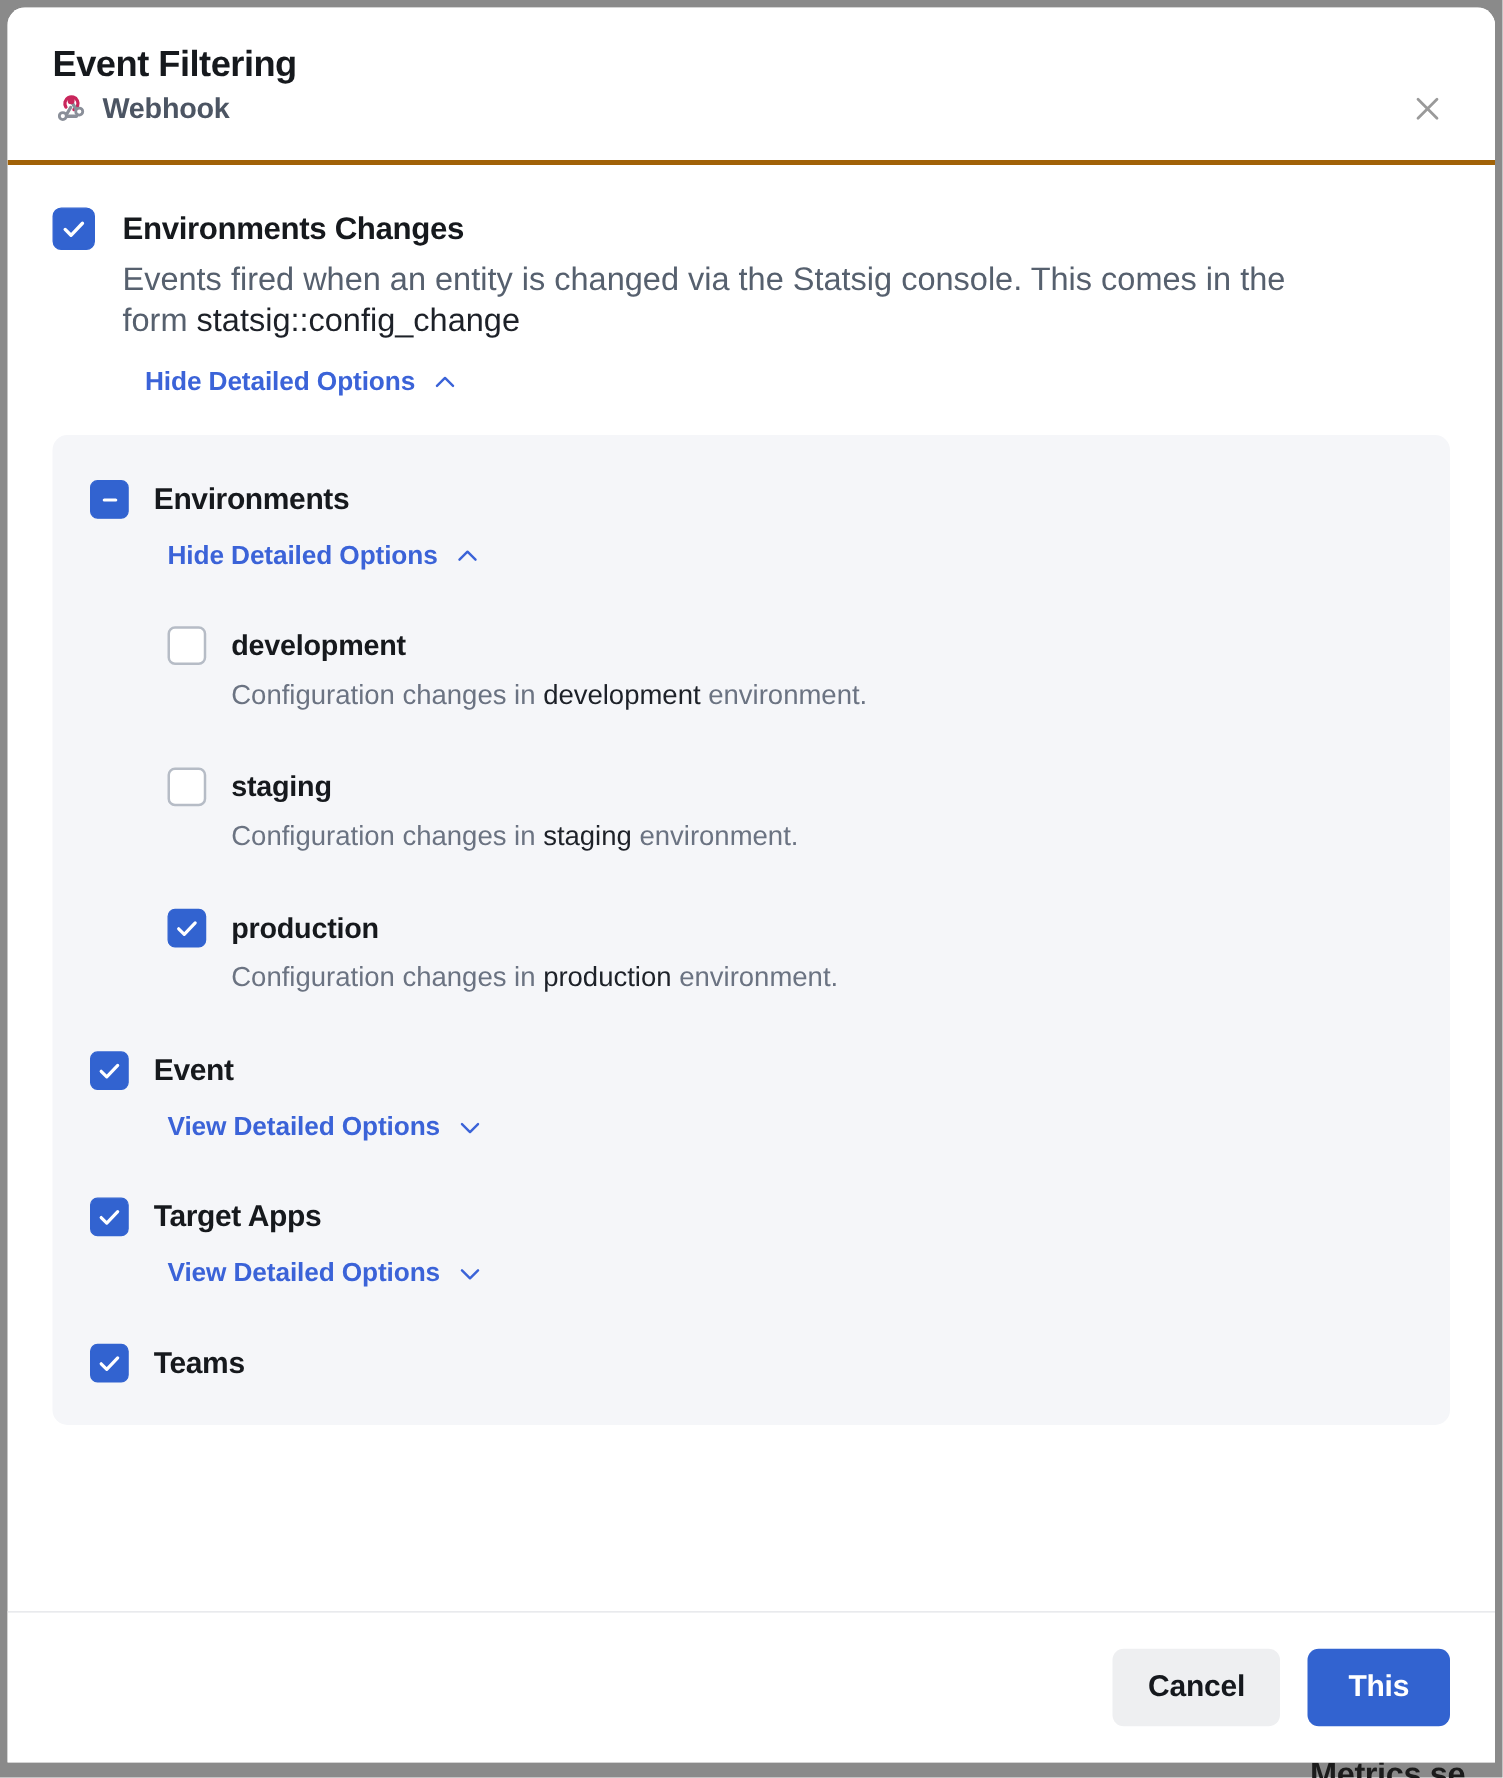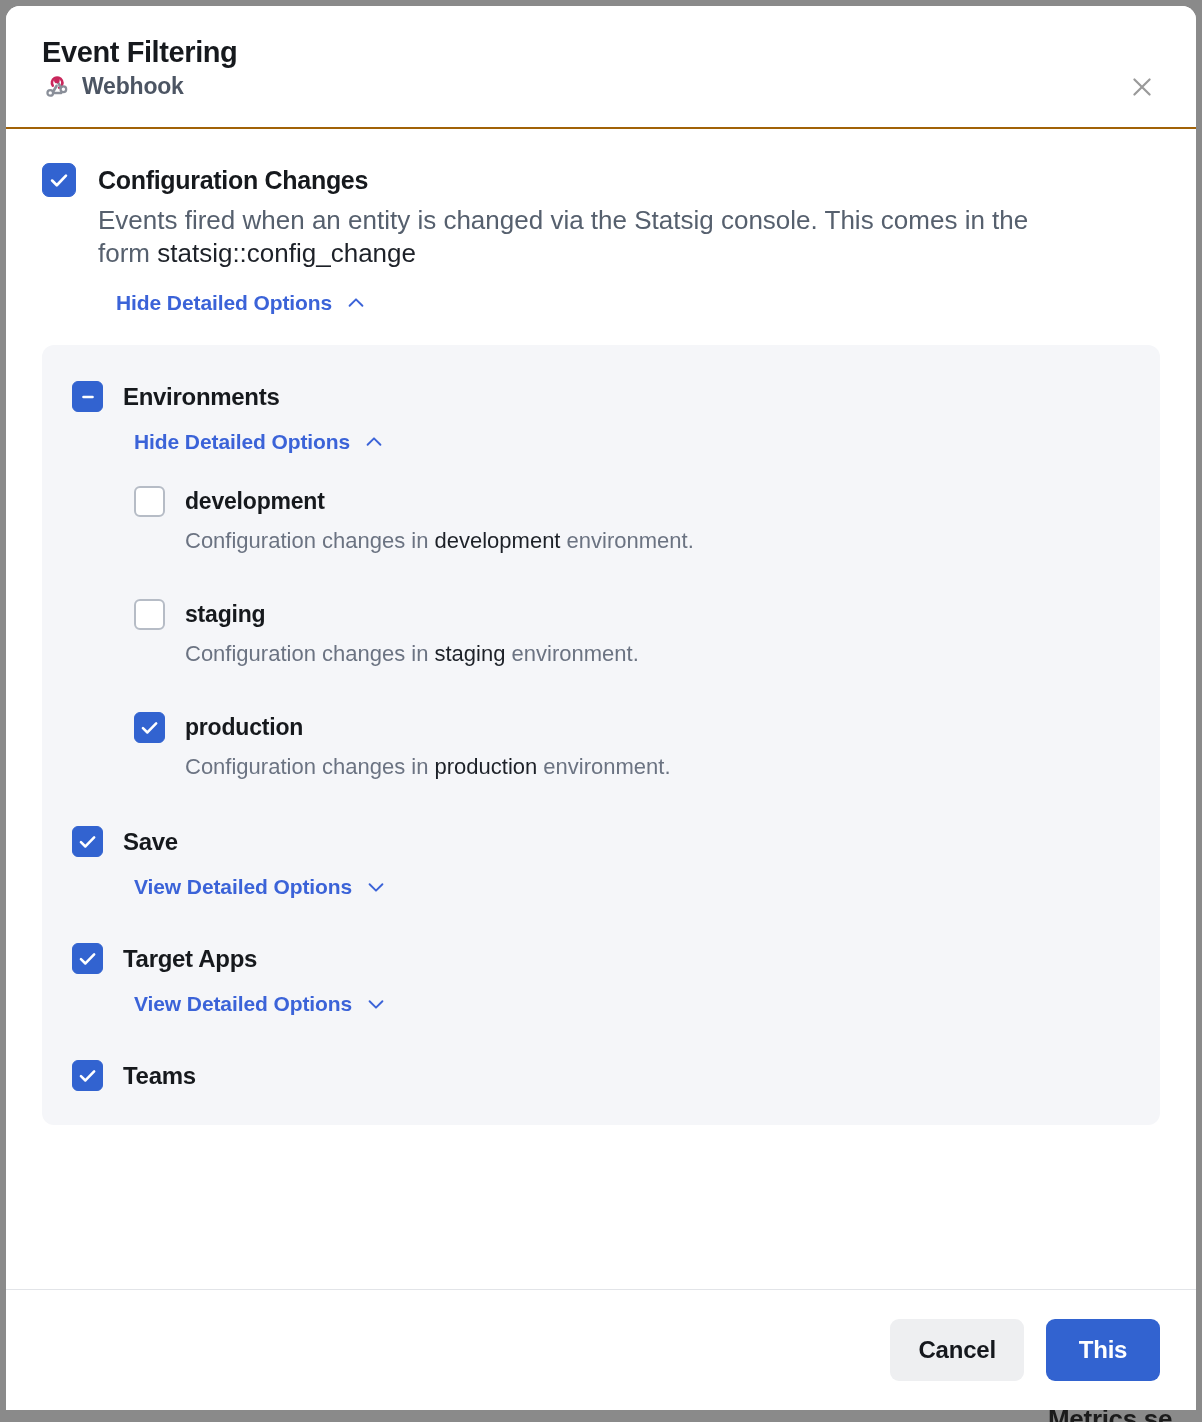--- a/index.html
+++ b/index.html
@@ -43,21 +43,21 @@
     overflow: hidden;
     display: flex;
     flex-direction: column;
   }
 
   
   .modal-header {
     position: relative;
     flex: 0 0 auto;
     padding: 30px 36px 24px 36px;
-    border-bottom: 2px solid #a16207;
+    border-bottom: 4px solid #a16207;
     background: #ffffff;
   }
   .modal-title {
     font-size: 29px;
     font-weight: 700;
     color: #16191d;
     letter-spacing: -0.4px;
     line-height: 1.15;
   }
   .modal-subtitle-row {
@@ -159,21 +159,21 @@
   .sub-head { display: flex; align-items: center; gap: 20px; }
   .sub-title {
     font-size: 24px;
     font-weight: 700;
     color: #16191d;
     letter-spacing: -0.3px;
   }
   .sub-disclosure-wrap { margin-left: 62px; margin-top: 18px; }
 
   
-  .options { margin-left: 62px; margin-top: 32px; }
+  .options { margin-left: 62px; margin-top: 44px; }
   .option-row + .option-row { margin-top: 43px; }
   .option-head { display: flex; align-items: center; gap: 20px; }
   .option-title {
     font-size: 23px;
     font-weight: 700;
     color: #16191d;
     letter-spacing: -0.2px;
   }
   .option-desc {
     margin-left: 51px;
@@ -248,21 +248,21 @@
 
   <div class="modal-body">
 
     <div class="group-row">
       <div class="cb checked">
         <svg width="22" height="22" viewBox="0 0 24 24" fill="none">
           <path d="M4.5 12.6l5.1 5.1L19.6 7.2" stroke="#fff" stroke-width="2.9" stroke-linecap="round" stroke-linejoin="round"></path>
         </svg>
       </div>
       <div style="flex:1 1 auto;">
-        <div class="group-title">Configuration Changes</div>
+        <div class="group-title">Environments Changes</div>
         <div class="group-desc">
           <span>Events fired when an entity is changed via the Statsig console. This comes in the form</span>
           <span class="mono-term">statsig::config_change</span>
         </div>
       </div>
     </div>
 
     <div class="group-block">
       <button class="disclosure">
         <span>Hide Detailed Options</span>
@@ -330,21 +330,21 @@
         </div>
       </div>
 
       <div class="sub-group">
         <div class="sub-head">
           <div class="cb checked small">
             <svg width="21" height="21" viewBox="0 0 24 24" fill="none">
               <path d="M4.5 12.6l5.1 5.1L19.6 7.2" stroke="#fff" stroke-width="2.9" stroke-linecap="round" stroke-linejoin="round"></path>
             </svg>
           </div>
-          <span class="sub-title">Save</span>
+          <span class="sub-title">Event</span>
         </div>
         <div class="sub-disclosure-wrap">
           <button class="disclosure">
             <span>View Detailed Options</span>
             <span>
               <svg width="22" height="22" viewBox="0 0 24 24" fill="none">
                 <path d="M5 9l7 7 7-7" stroke="#3b63d8" stroke-width="2.1" stroke-linecap="round" stroke-linejoin="round"></path>
               </svg>
             </span>
           </button>

